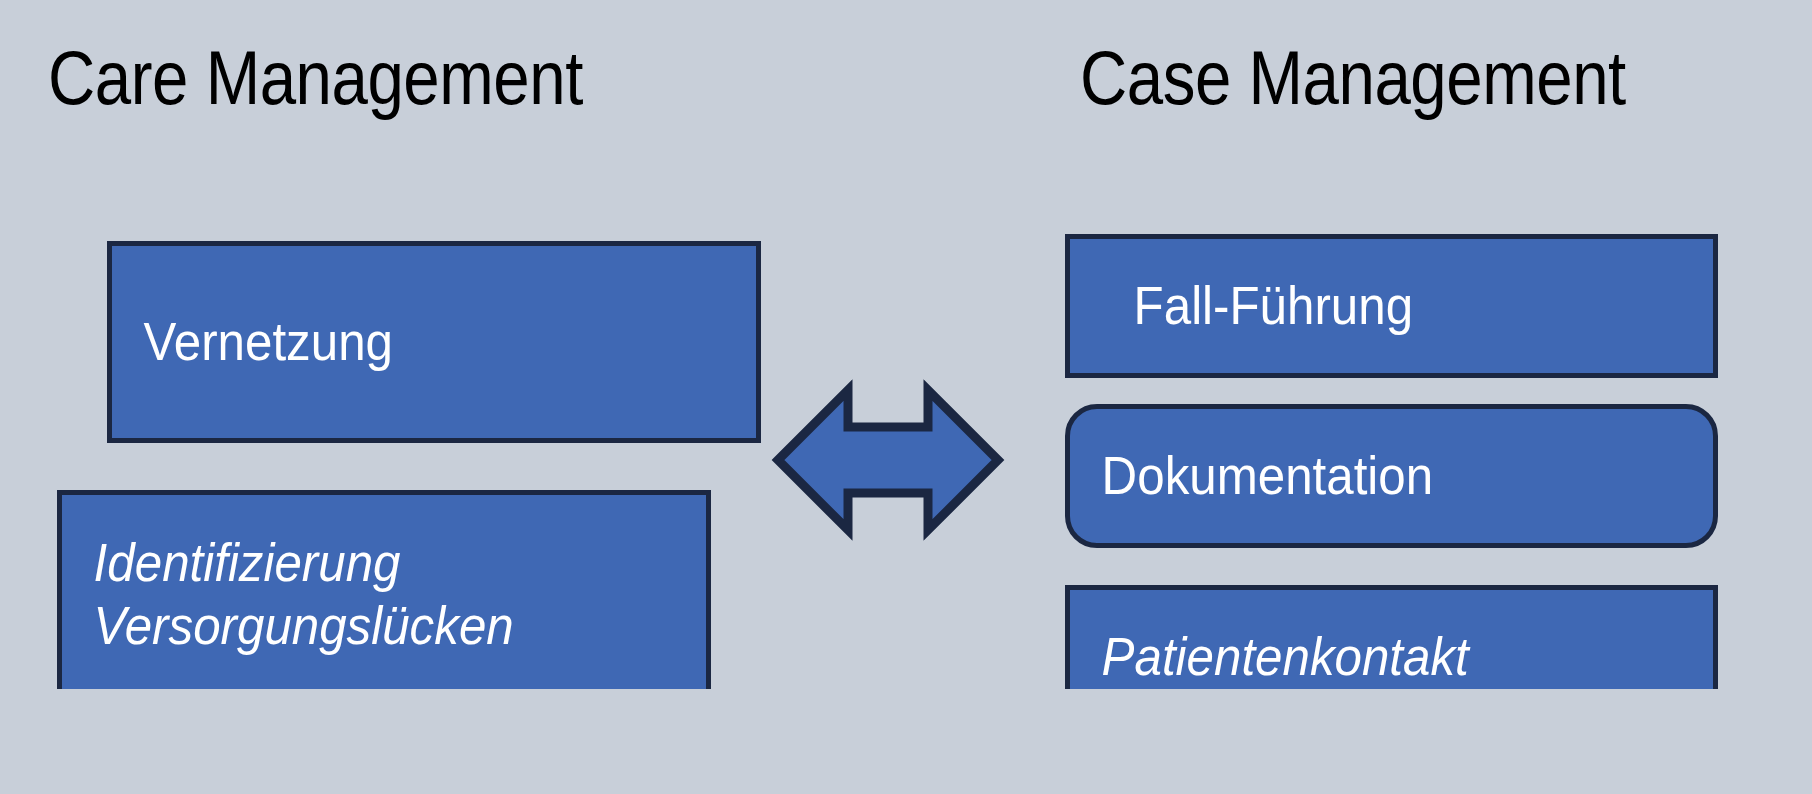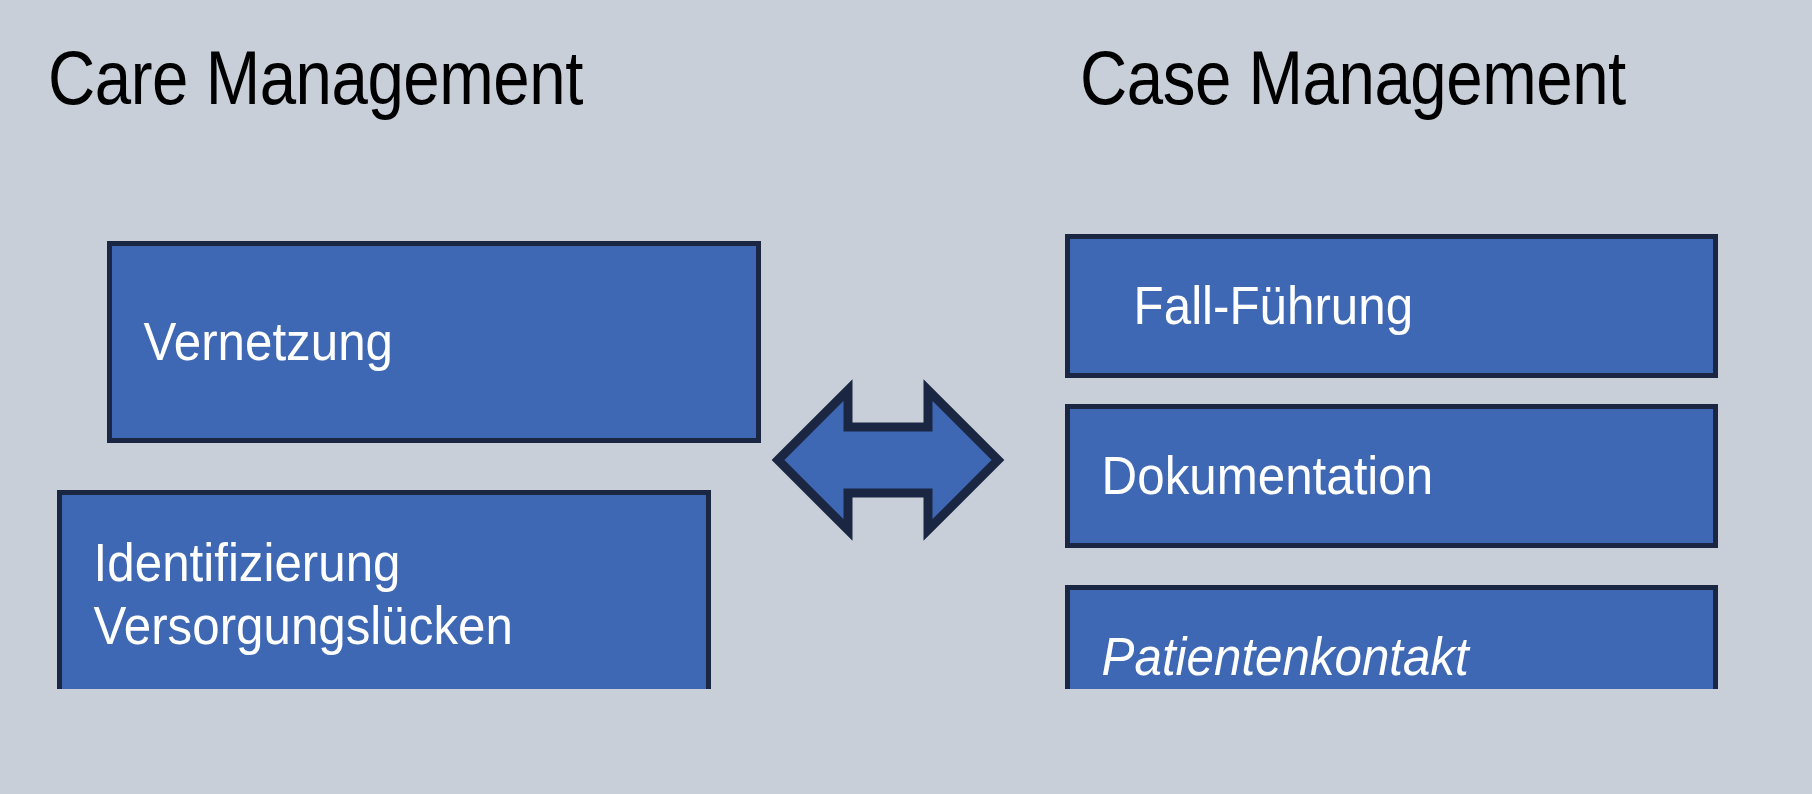--- a/index.html
+++ b/index.html
@@ -72,35 +72,37 @@
     top: 241px;
     width: 654px;
     height: 202px;
     margin-left: 36px;
   }
   #box-identifizierung {
     left: 57px;
     top: 490px;
     width: 654px;
     height: 209px;
+    font-style: italic;
   }
 
   
   #box-fallfuehrung {
     left: 1065px;
     top: 234px;
     width: 653px;
     height: 144px;
     padding-left: 32px;
   }
   #box-dokumentation {
     left: 1065px;
     top: 404px;
     width: 653px;
     height: 144px;
+    border-radius: 32px;
   }
   #box-patientenkontakt {
     left: 1065px;
     top: 585px;
     width: 653px;
     height: 145px;
     font-style: italic;
   }
 
   

